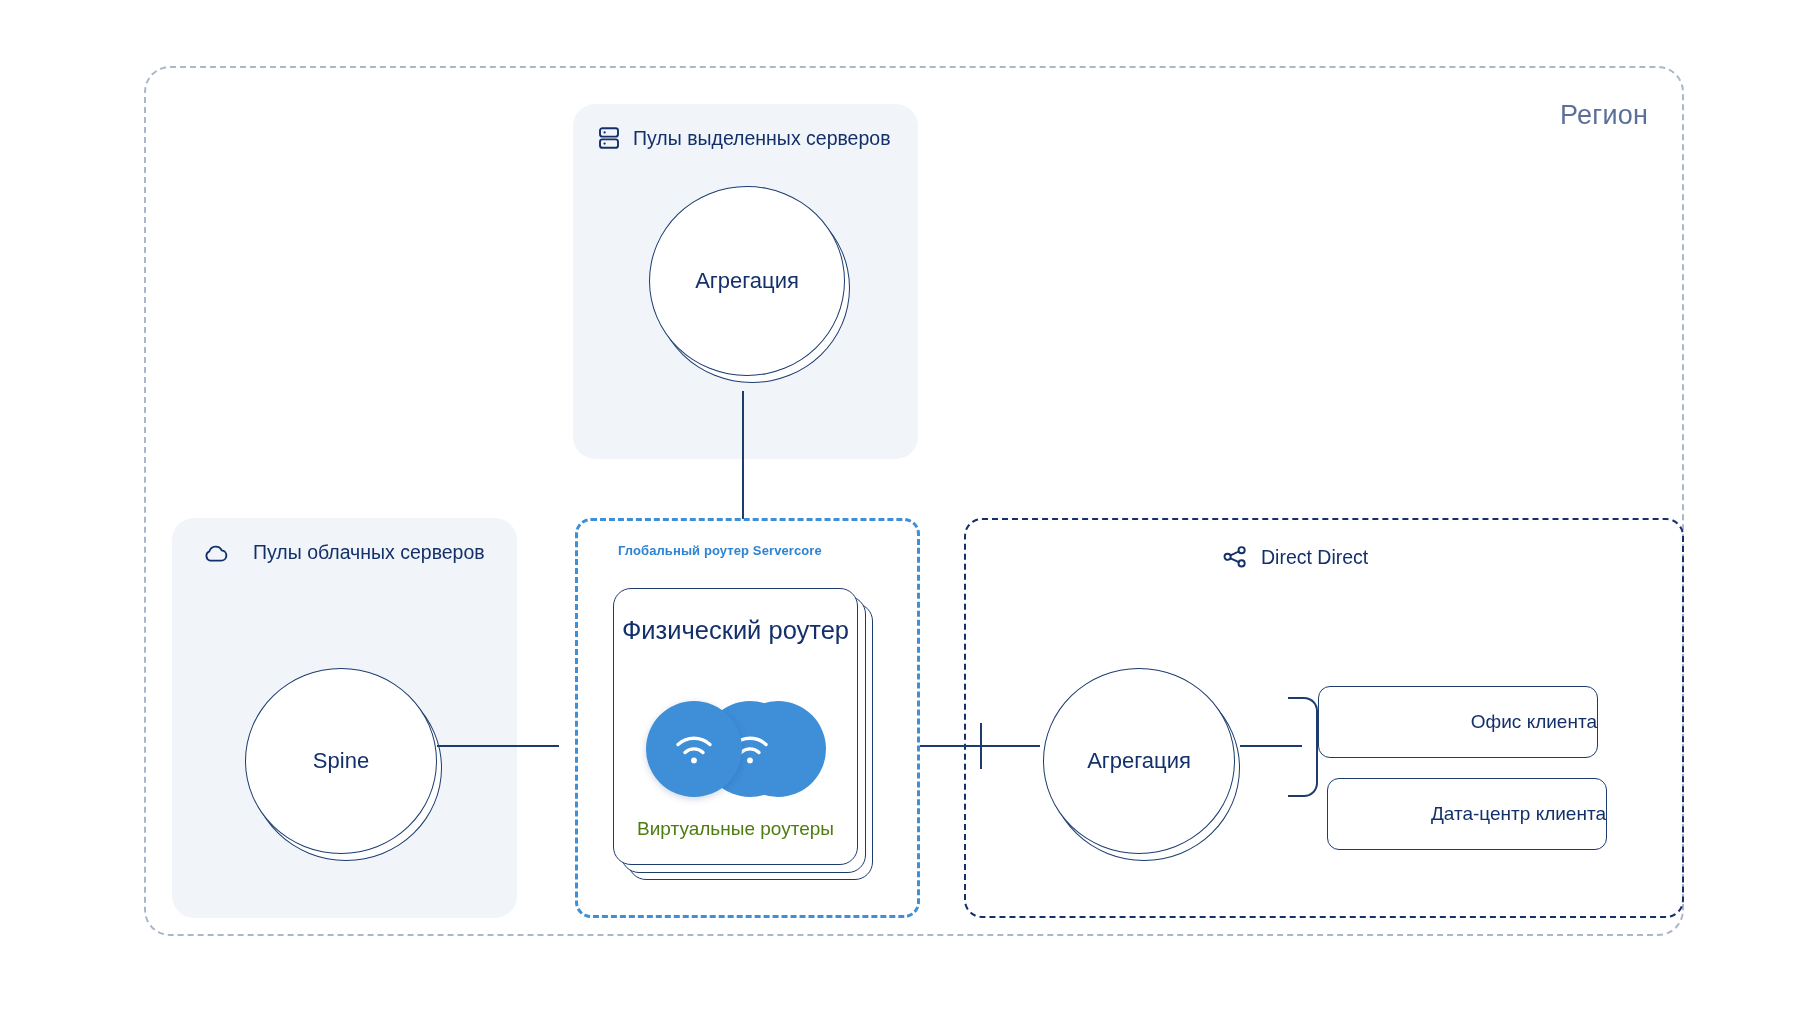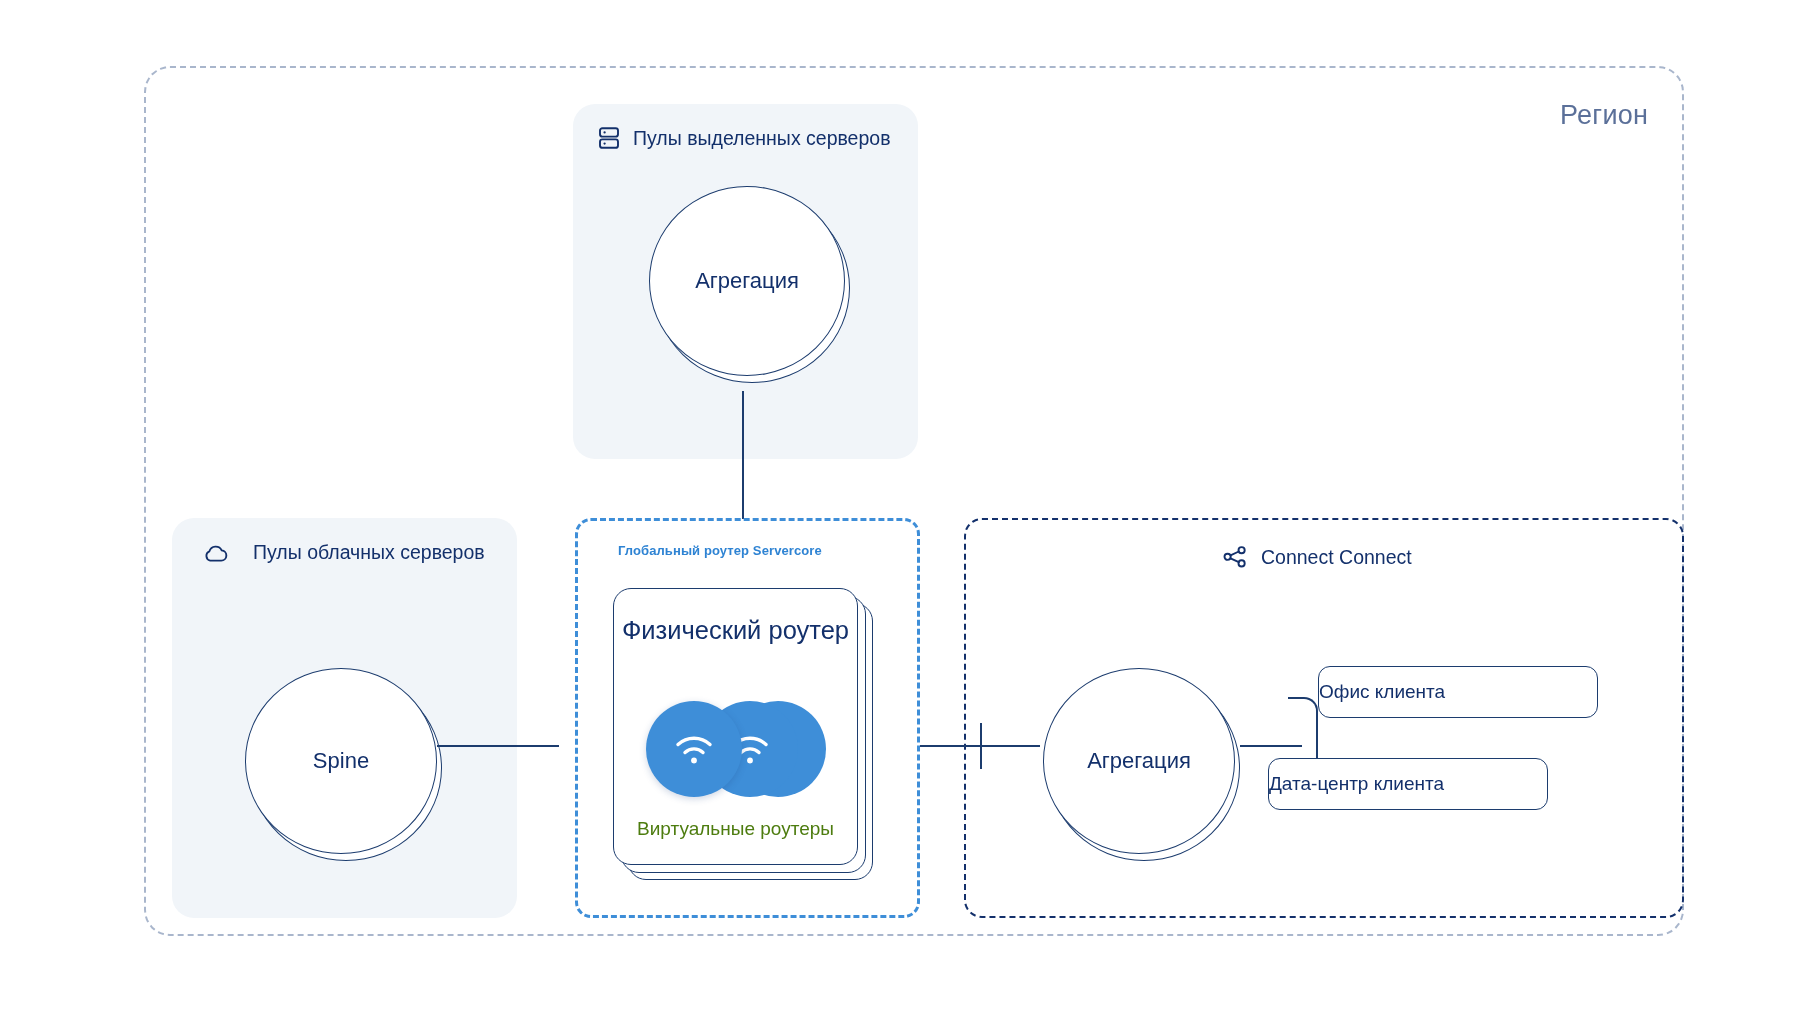--- a/index.html
+++ b/index.html
@@ -86,27 +86,27 @@
   .wifi-dot{
     position:absolute;top:0;width:96px;height:96px;border-radius:50%;
     background:#3E8ED8;display:flex;align-items:center;justify-content:center;
   }
   .wifi-dot.w3{left:116px;}
   .wifi-dot.w2{left:88px;}
   .wifi-dot.w1{left:32px;box-shadow:0 2px 7px rgba(30,70,130,.22);}
 
   
   .client-box{
-    position:absolute;width:280px;height:52px;
+    position:absolute;width:280px;height:72px;
     border:1.7px solid #1C3C6E;border-radius:12px;background:#ffffff;
-    display:flex;align-items:center;justify-content:flex-start;box-sizing:border-box;
-    font-size:19px;color:#13306B;white-space:nowrap;
+    display:flex;align-items:center;justify-content:flex-end;box-sizing:border-box;
+    font-size:19px;color:#13306B;white-space:nowrap;margin-top:20px;
   }
   .client-office{left:1318px;top:666px;}
-  .client-dc{left:1268px;top:758px;}
+  .client-dc{left:1327px;top:758px;}
 
   
   .conn{position:absolute;background:#1C3C6E;}
   .conn-v-dedicated{left:742px;top:391px;width:2px;height:128px;}
   .conn-spine{left:437px;top:745px;width:122px;height:2px;}
   .conn-router-agg{left:920px;top:745px;width:120px;height:2px;}
   .tick-v{left:980px;top:723px;width:2px;height:46px;}
   .conn-agg-branch{left:1240px;top:745px;width:62px;height:2px;}
   .branch{
     position:absolute;left:1288px;top:697px;width:30px;height:100px;
@@ -199,21 +199,21 @@
   <div class="box-direct"></div>
   <div class="panel-head head-direct">
     <span class="ic">
       <svg width="26" height="24" viewBox="0 0 26 24" fill="none">
         <circle cx="19.6" cy="5.2" r="3.1" stroke="#13306B" stroke-width="1.9"></circle>
         <circle cx="19.6" cy="18.4" r="3.1" stroke="#13306B" stroke-width="1.9"></circle>
         <circle cx="5.6" cy="11.8" r="3.1" stroke="#13306B" stroke-width="1.9"></circle>
         <path d="M8.5 10.4 16.8 6.5M8.5 13.3l8.3 3.9" stroke="#13306B" stroke-width="1.9" stroke-linecap="round"></path>
       </svg>
     </span>
-    <span>Connect Connect</span>
+    <span>Direct Direct</span>
   </div>
 
   <div class="conn conn-router-agg"></div>
   <div class="conn tick-v"></div>
 
   <div class="circ-wrap" style="left:1043px;top:668px;width:200px;height:200px;">
     <div class="layer l2" style="width:192px;height:186px;"></div>
     <div class="layer l1" style="width:192px;height:186px;"></div>
     <div class="cap" style="width:192px;height:186px;">Агрегация</div>
   </div>

